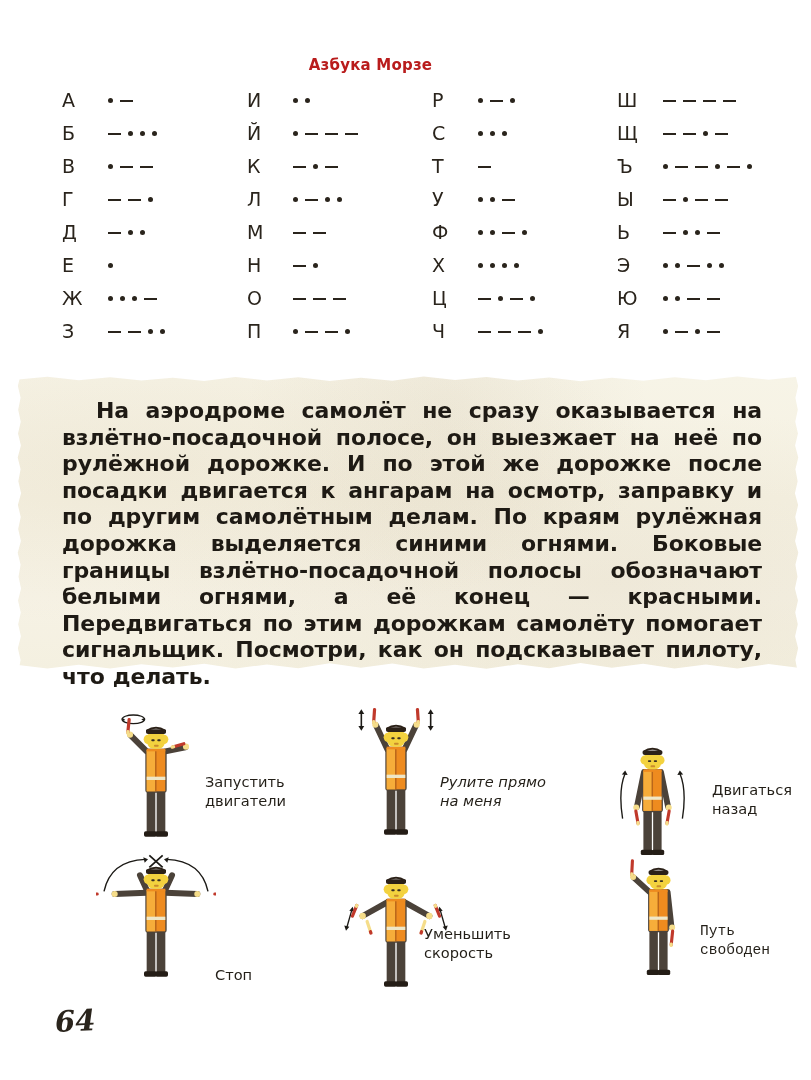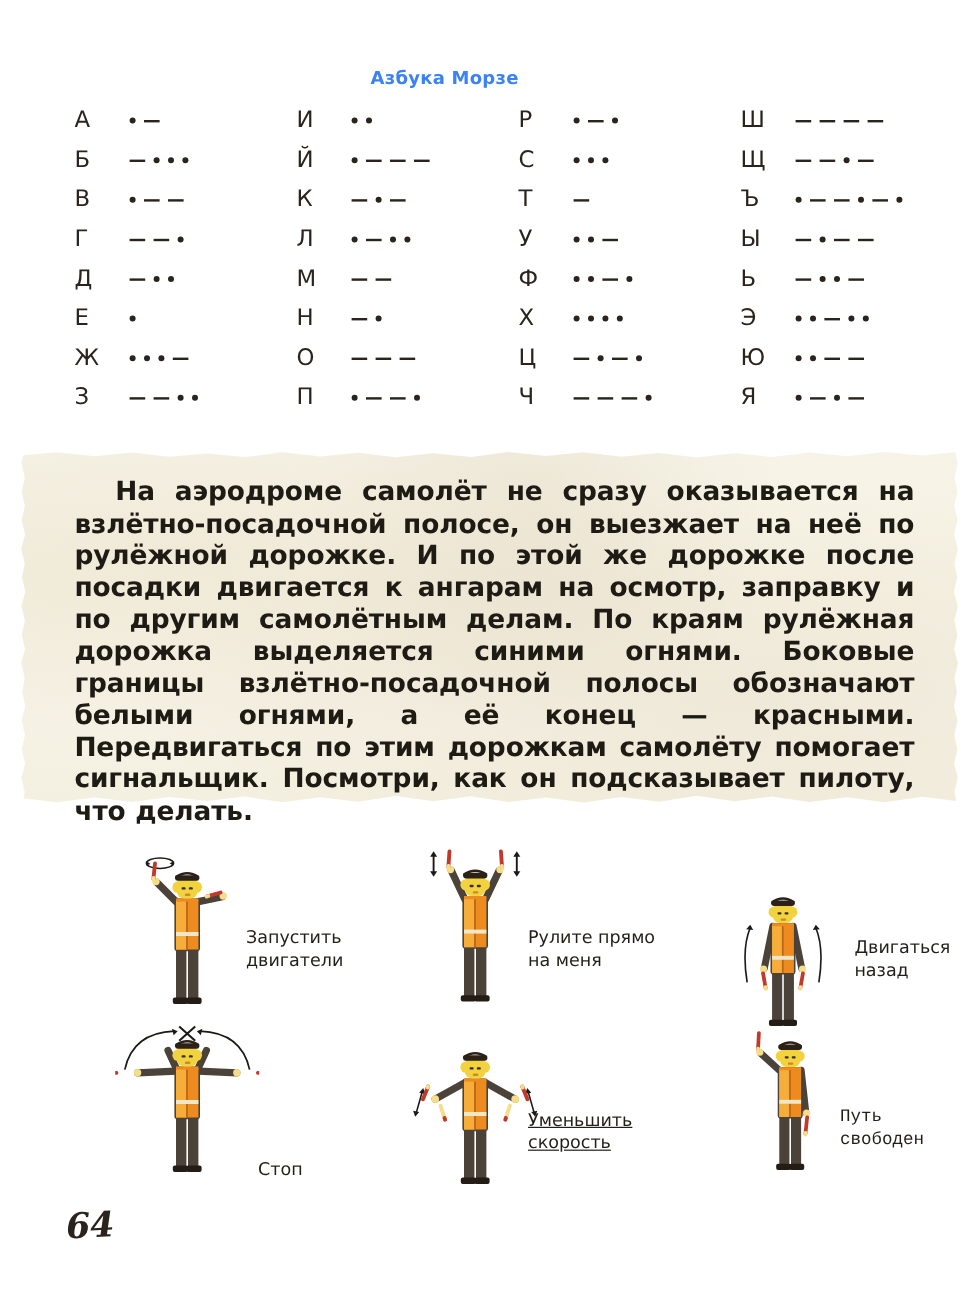--- a/index.html
+++ b/index.html
@@ -11,21 +11,21 @@
     position:relative;overflow:hidden;
     color:#231f18;
   }
   .page{position:absolute;inset:0;}
 
   
   .morse-title{
     position:absolute;top:56px;left:0;width:741px;
     text-align:center;
     font-size:15px;font-weight:bold;letter-spacing:.2px;
-    color:#3b82f6;
+    color:#b91c1c;
     font-family:"DejaVu Sans",sans-serif;
   }
 
   
   .morse-table{
     position:absolute;top:84px;left:0;width:811px;
     display:flex;
   }
   .morse-col{width:185px;}
   .morse-col.c1{margin-left:62px;}
@@ -488,21 +488,21 @@
     <rect x="46" y="54" width="28" height="4" fill="#ee8b1f"></rect>
     <ellipse cx="48" cy="40" rx="6.5" ry="7" fill="#f3d23f"></ellipse>
     <ellipse cx="72" cy="40" rx="6.5" ry="7" fill="#f3d23f"></ellipse>
     <rect x="47" y="28" width="26" height="26" rx="9" fill="#f3d23f"></rect>
     <path d="M45 30 q15 -12 30 0 l0 -4 q-15 -10 -30 0 z" fill="#2b2118"></path>
     <rect x="45" y="25" width="30" height="7" rx="3" fill="#2b2118"></rect>
     <rect x="53" y="40" width="5" height="3" rx="1.2" fill="#3a2f22"></rect>
     <rect x="62" y="40" width="5" height="3" rx="1.2" fill="#3a2f22"></rect>
     <rect x="57" y="48" width="7" height="3" rx="1.4" fill="#c98b2c"></rect>
     </svg></div>
-      <div class="sig-cap" style="left: 440px; top: 88px;">Рулите прямо
+      <div class="sig-cap" style="left: 440px; top: 88px; font-style: italic;">Рулите прямо
 на меня</div>
       <div class="sig" style="left: 594px; top: 30px; transform: scale(0.78); transform-origin: left top;"><svg width="150" height="200" viewBox="-30 -14 180 206" xmlns="http://www.w3.org/2000/svg">
 
       <g fill="none" stroke="#1c1a16" stroke-width="2.1">
         <path d="M14 130 q-7 -44 4 -70"></path>
         <path d="M106 130 q7 -44 -4 -70"></path>
       </g>
       <path d="M18 56 l-5.2 6 l9 1 z" fill="#1c1a16"></path>
       <path d="M102 56 l5.2 6 l-9 1 z" fill="#1c1a16"></path>
       <path d="M47 58 L36 112" stroke="#4b4239" stroke-width="9" stroke-linecap="round"></path>
@@ -625,21 +625,21 @@
     <rect x="46" y="54" width="28" height="4" fill="#ee8b1f"></rect>
     <ellipse cx="48" cy="40" rx="6.5" ry="7" fill="#f3d23f"></ellipse>
     <ellipse cx="72" cy="40" rx="6.5" ry="7" fill="#f3d23f"></ellipse>
     <rect x="47" y="28" width="26" height="26" rx="9" fill="#f3d23f"></rect>
     <path d="M45 30 q15 -12 30 0 l0 -4 q-15 -10 -30 0 z" fill="#2b2118"></path>
     <rect x="45" y="25" width="30" height="7" rx="3" fill="#2b2118"></rect>
     <rect x="53" y="40" width="5" height="3" rx="1.2" fill="#3a2f22"></rect>
     <rect x="62" y="40" width="5" height="3" rx="1.2" fill="#3a2f22"></rect>
     <rect x="57" y="48" width="7" height="3" rx="1.4" fill="#c98b2c"></rect>
     </svg></div>
-      <div class="sig-cap" style="left: 440px; top: 240px; text-decoration: underline;">Уменьшить
+      <div class="sig-cap" style="left: 424px; top: 240px;">Уменьшить
 скорость</div>
       <div class="sig" style="left: 600px; top: 150px; transform: scale(0.78); transform-origin: left top;"><svg width="150" height="200" viewBox="-30 -14 180 206" xmlns="http://www.w3.org/2000/svg">
 
       <path d="M46 58 L22 36" stroke="#4b4239" stroke-width="9" stroke-linecap="round"></path>
       <path d="M74 58 L80 112" stroke="#4b4239" stroke-width="9" stroke-linecap="round"></path>
       <circle cx="21" cy="35" r="4.6" fill="#f5dd8a"></circle>
       <circle cx="81" cy="113" r="4.6" fill="#f5dd8a"></circle>
 
     <g transform="translate(20,8) rotate(3)">
       <rect x="-2.4" y="0" width="4.8" height="26" rx="2.2" fill="#c0392b"></rect>

